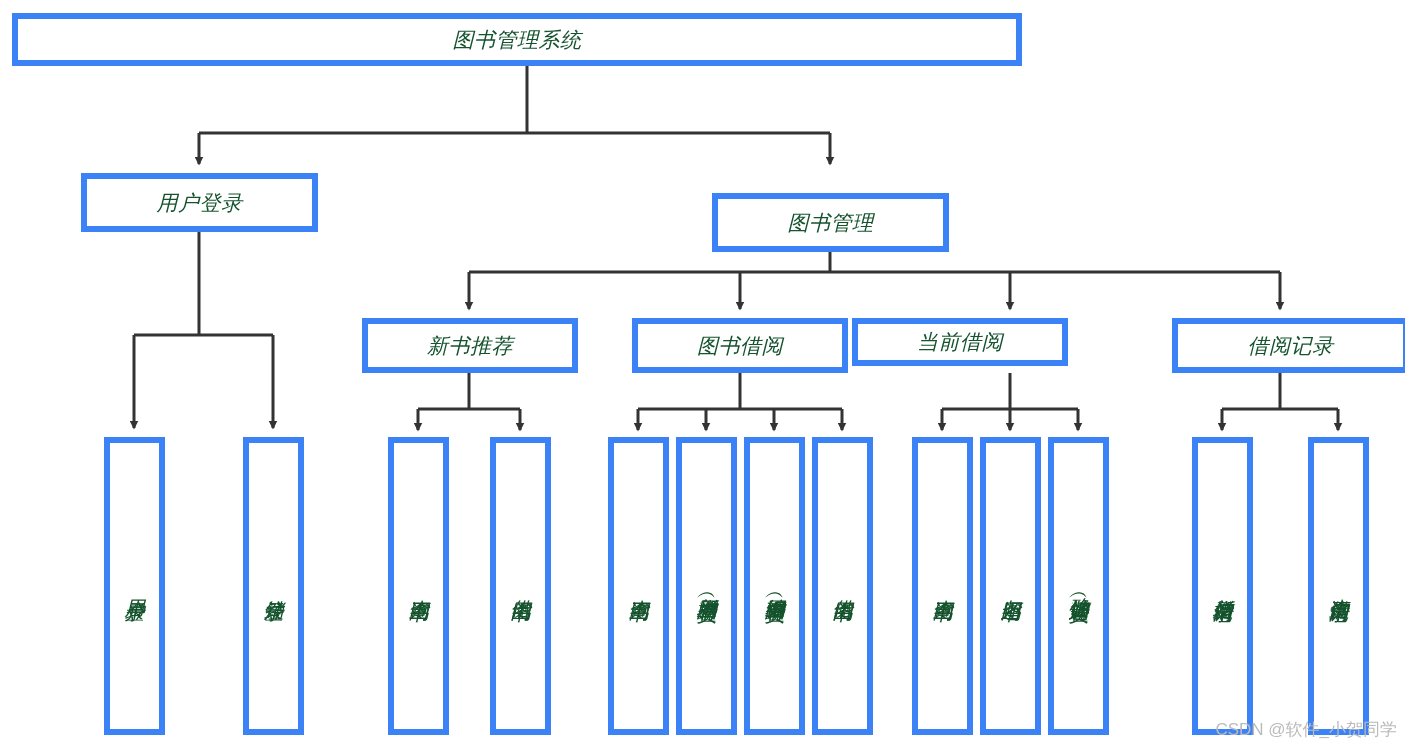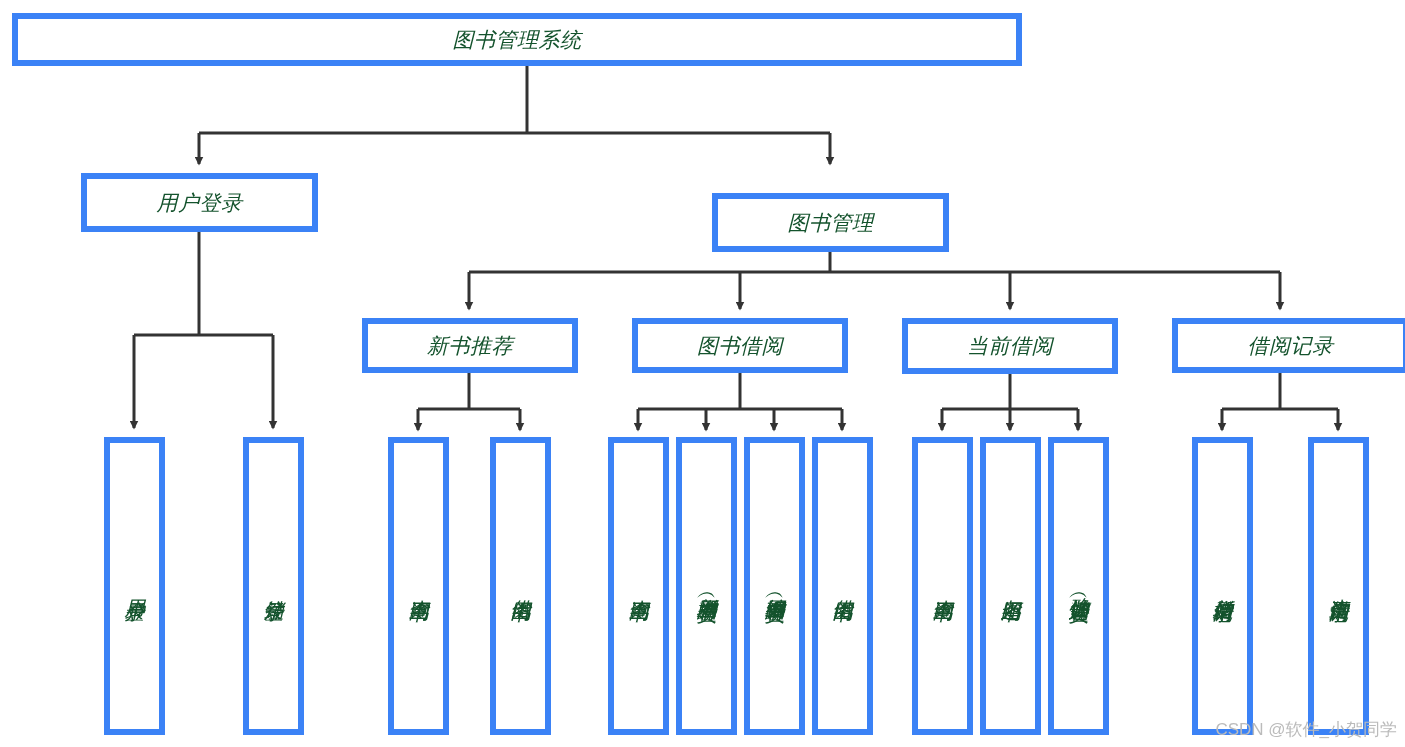--- a/index.html
+++ b/index.html
@@ -136,21 +136,21 @@
   <div class="node horiz" style="left:712px; top:173px; width:237px; height:59px;margin-top:20px;">
     <span class="node-label">图书管理</span>
   </div>
 
   <div class="node horiz" style="left:632px; top:318px; width:216px; height:55px;">
     <span class="node-label">图书借阅</span>
   </div>
   <div class="node horiz" style="left:362px; top:318px; width:216px; height:55px;">
     <span class="node-label">新书推荐</span>
   </div>
-  <div class="node horiz" style="left:902px; top:318px; width:216px; height:56px;">
+  <div class="node horiz" style="left:852px; top:318px; width:216px; height:48px;">
     <span class="node-label">当前借阅</span>
   </div>
   <div class="node horiz" style="left:1172px; top:318px; width:237px; height:55px;">
     <span class="node-label">借阅记录</span>
   </div>
 
   <div class="node vert" style="left:104px; top:437px; width:61px; height:298px;">
     <span class="node-label">用户登录</span>
   </div>
   <div class="node vert" style="left:243px; top:437px; width:61px; height:298px;">

